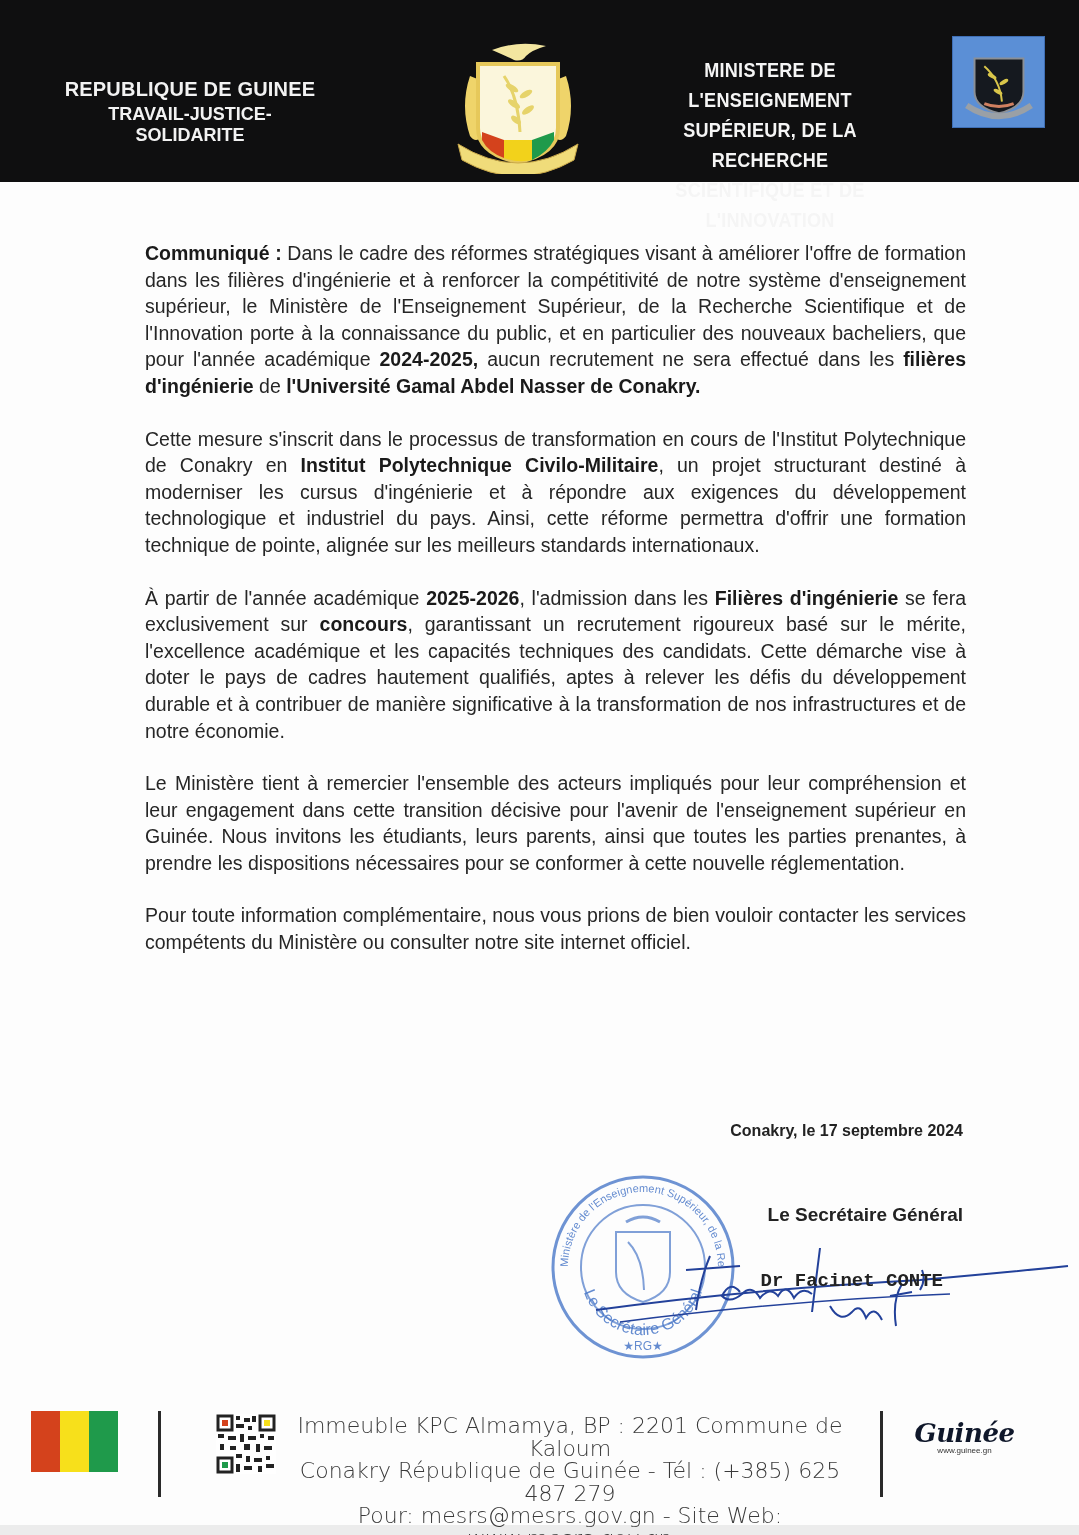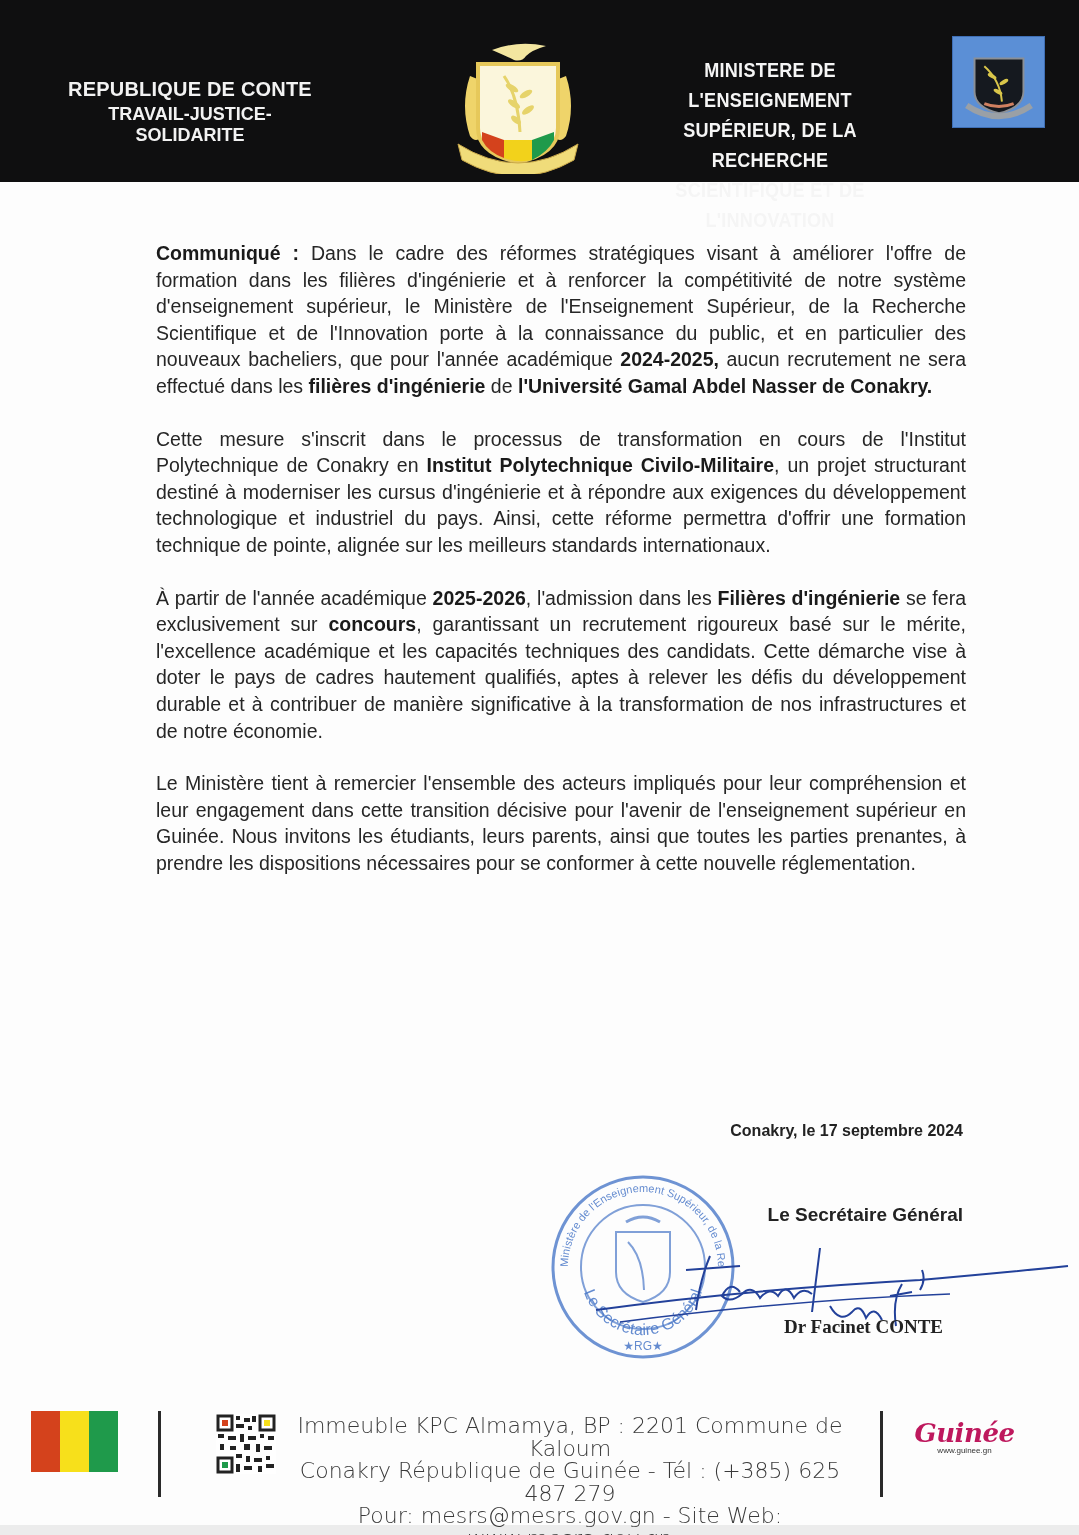--- a/index.html
+++ b/index.html
@@ -17,51 +17,51 @@
   .emblem { position: absolute; left: 452px; top: 36px; width: 132px; height: 138px; }
   .ministry { position: absolute; left: 600px; top: 55px; width: 340px; text-align: center; color: #f5f5f5;
               font-family: "Liberation Sans", sans-serif; font-weight: 700; font-size: 21px; line-height: 30px;
               transform: scaleX(0.86); transform-origin: center top; letter-spacing: 0.3px; }
   .ministry-logo { position: absolute; left: 952px; top: 36px; width: 93px; height: 92px; background: #5b8fd6;
                    border: 1px solid #3f6fb5; }
 
   
   .content { position: absolute; left: 145px; top: 240px; width: 821px;
              font-family: "Liberation Sans", sans-serif; font-size: 19.5px; line-height: 26.6px; color: #262626; }
-  .para { text-align: justify; margin-bottom: 26px; margin-left: 11px; }
+  .para { text-align: justify; margin-bottom: 26px; }
   .para b { font-weight: 700; color: #1a1a1a; }
 
   .dateline { position: absolute; right: 116px; top: 1122px; font-family: "Liberation Sans", sans-serif;
               font-weight: 700; font-size: 16px; color: #222; }
   .sg-title { position: absolute; right: 116px; top: 1204px; font-family: "Liberation Sans", sans-serif;
               font-weight: 700; font-size: 19px; color: #222; }
-  .sg-name { position: absolute; right: 136px; top: 1316px; font-family: Liberation Serif, serif;
+  .sg-name { position: absolute; right: 136px; top: 1270px; font-family: Liberation Mono, monospace;
              font-weight: 700; font-size: 19px; color: #222; }
   .stamp { position: absolute; left: 548px; top: 1172px; width: 190px; height: 190px; }
   .signature { position: absolute; left: 590px; top: 1240px; width: 480px; height: 120px; }
 
   
   .flag { position: absolute; left: 31px; top: 1411px; width: 87px; height: 61px; display: flex; }
   .flag span { flex: 1; }
   .vbar { position: absolute; width: 3px; background: #2a2a2a; }
   .qr { position: absolute; left: 216px; top: 1414px; width: 60px; height: 60px; }
   .address { position: absolute; left: 290px; top: 1415px; width: 560px; text-align: center;
              font-family: "DejaVu Sans", sans-serif; font-weight: 300; font-size: 22px; line-height: 22.5px; color: #3a3a3a; }
   .guinee-logo { position: absolute; left: 912px; top: 1418px; width: 105px; height: 60px; text-align: center; }
-  .guinee-word { font-family: "DejaVu Serif", serif; font-style: italic; font-weight: 700; font-size: 26px; color: #be185d; letter-spacing: -0.5px; }
+  .guinee-word { font-family: "DejaVu Serif", serif; font-style: italic; font-weight: 700; font-size: 26px; color: #0f172a; letter-spacing: -0.5px; }
   .guinee-url { font-family: "Liberation Sans", sans-serif; font-weight: 400; font-size: 8px; color: #333; margin-top: -2px; }
 </style>
 </head>
 <body>
 
 <div class="page">
 
   <div class="header">
     <div class="rep">
-      <div class="rep-title">REPUBLIQUE DE CONTE</div>
+      <div class="rep-title">REPUBLIQUE DE GUINEE</div>
       <div class="rep-motto">TRAVAIL-JUSTICE-SOLIDARITE</div>
     </div>
 
     <svg class="emblem" viewBox="0 0 132 138">
 
       <path d="M40 14 Q66 4 94 10 Q80 14 74 20 Q70 26 62 24 Q54 20 40 14 Z" fill="#f3e6a0"></path>
 
       <path d="M18 40 Q8 70 18 100 Q24 108 30 100 Q22 70 28 44 Z" fill="#efd46a"></path>
       <path d="M114 40 Q124 70 114 100 Q108 108 102 100 Q110 70 104 44 Z" fill="#efd46a"></path>
 
@@ -97,20 +97,21 @@
       <path d="M14 70 Q47 92 80 70" stroke="#9aa0a6" stroke-width="6" fill="none"></path>
       <path d="M32 68 Q47 74 62 68" stroke="#d08060" stroke-width="3" fill="none"></path>
     </svg>
   </div>
 
   <div class="content">
     <p class="para"><b>Communiqué : </b><span>Dans le cadre des réformes stratégiques visant à améliorer l'offre de formation dans les filières d'ingénierie et à renforcer la compétitivité de notre système d'enseignement supérieur, le Ministère de l'Enseignement Supérieur, de la Recherche Scientifique et de l'Innovation porte à la connaissance du public, et en particulier des nouveaux bacheliers, que pour l'année académique </span><b>2024-2025,</b><span> aucun recrutement ne sera effectué dans les </span><b>filières d'ingénierie</b><span> de </span><b>l'Université Gamal Abdel Nasser de Conakry.</b></p>
     <p class="para"><span>Cette mesure s'inscrit dans le processus de transformation en cours de l'Institut Polytechnique de Conakry en </span><b>Institut Polytechnique Civilo-Militaire</b><span>, un projet structurant destiné à moderniser les cursus d'ingénierie et à répondre aux exigences du développement technologique et industriel du pays. Ainsi, cette réforme permettra d'offrir une formation technique de pointe, alignée sur les meilleurs standards internationaux.</span></p>
     <p class="para"><span>À partir de l'année académique </span><b>2025-2026</b><span>, l'admission dans les </span><b>Filières d'ingénierie</b><span> se fera exclusivement sur </span><b>concours</b><span>, garantissant un recrutement rigoureux basé sur le mérite, l'excellence académique et les capacités techniques des candidats. Cette démarche vise à doter le pays de cadres hautement qualifiés, aptes à relever les défis du développement durable et à contribuer de manière significative à la transformation de nos infrastructures et de notre économie.</span></p>
     <p class="para"><span>Le Ministère tient à remercier l'ensemble des acteurs impliqués pour leur compréhension et leur engagement dans cette transition décisive pour l'avenir de l'enseignement supérieur en Guinée. Nous invitons les étudiants, leurs parents, ainsi que toutes les parties prenantes, à prendre les dispositions nécessaires pour se conformer à cette nouvelle réglementation.</span></p>
+    <p class="para"><span>Pour toute information complémentaire, nous vous prions de bien vouloir contacter les services compétents du Ministère ou consulter notre site internet officiel.</span></p>
   </div>
 
   <div class="dateline">Conakry, le 17 septembre 2024</div>
 
   <svg class="stamp" viewBox="0 0 190 190">
     <circle cx="95" cy="95" r="90" fill="none" stroke="#4a78c8" stroke-width="3" opacity="0.8"></circle>
     <circle cx="95" cy="95" r="62" fill="none" stroke="#4a78c8" stroke-width="2" opacity="0.7"></circle>
     <path d="M68 60 L122 60 L122 100 Q122 122 95 130 Q68 122 68 100 Z" fill="none" stroke="#4a78c8" stroke-width="2" opacity="0.7"></path>
     <path d="M80 70 Q95 85 96 118" stroke="#4a78c8" stroke-width="2" fill="none" opacity="0.7"></path>
     <path d="M78 50 Q95 40 112 50" stroke="#4a78c8" stroke-width="3" fill="none" opacity="0.7"></path>

